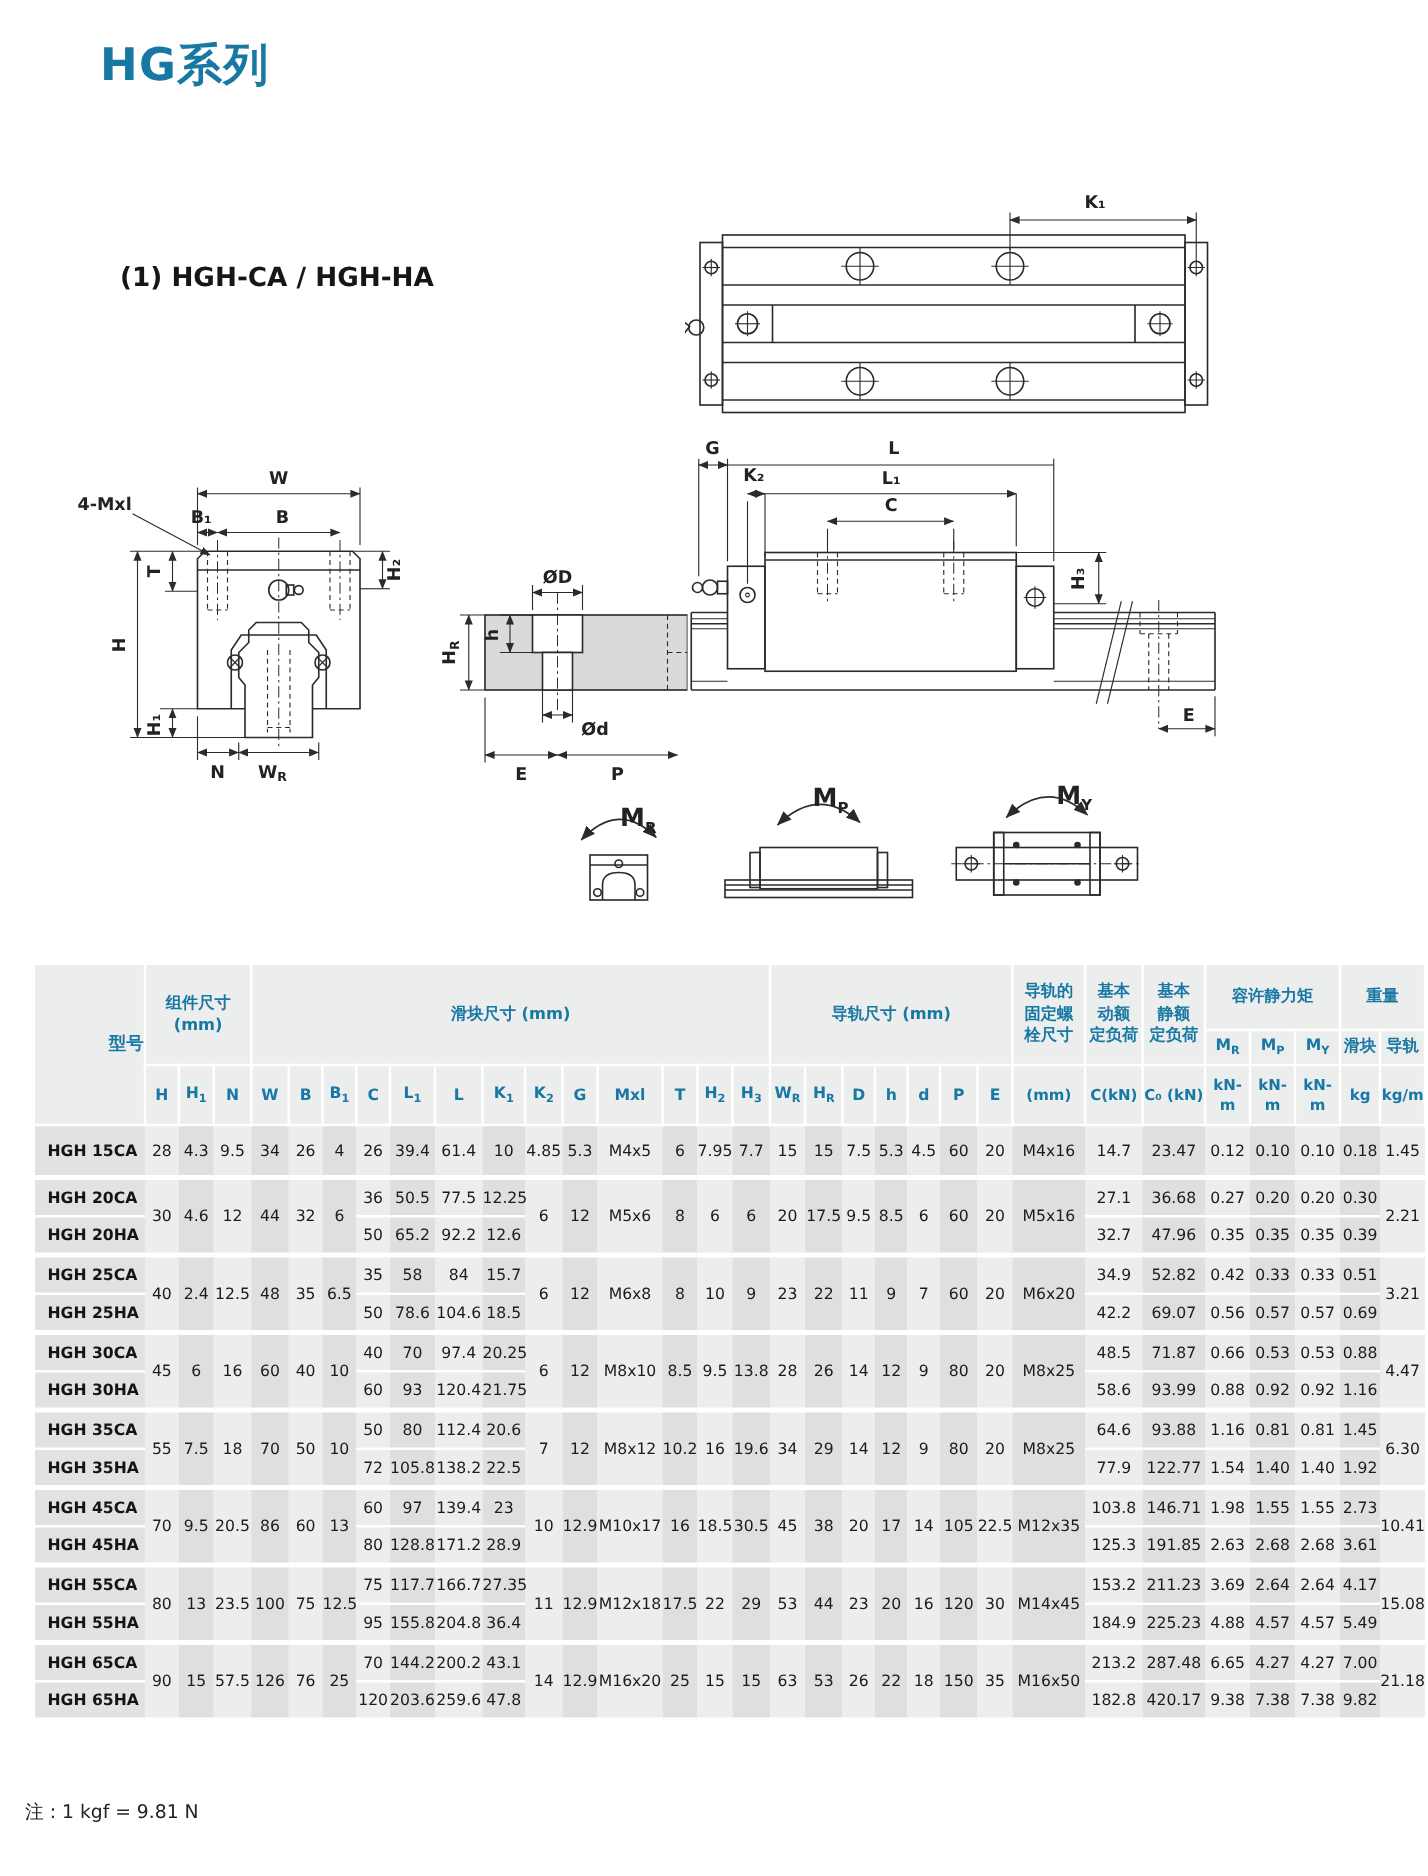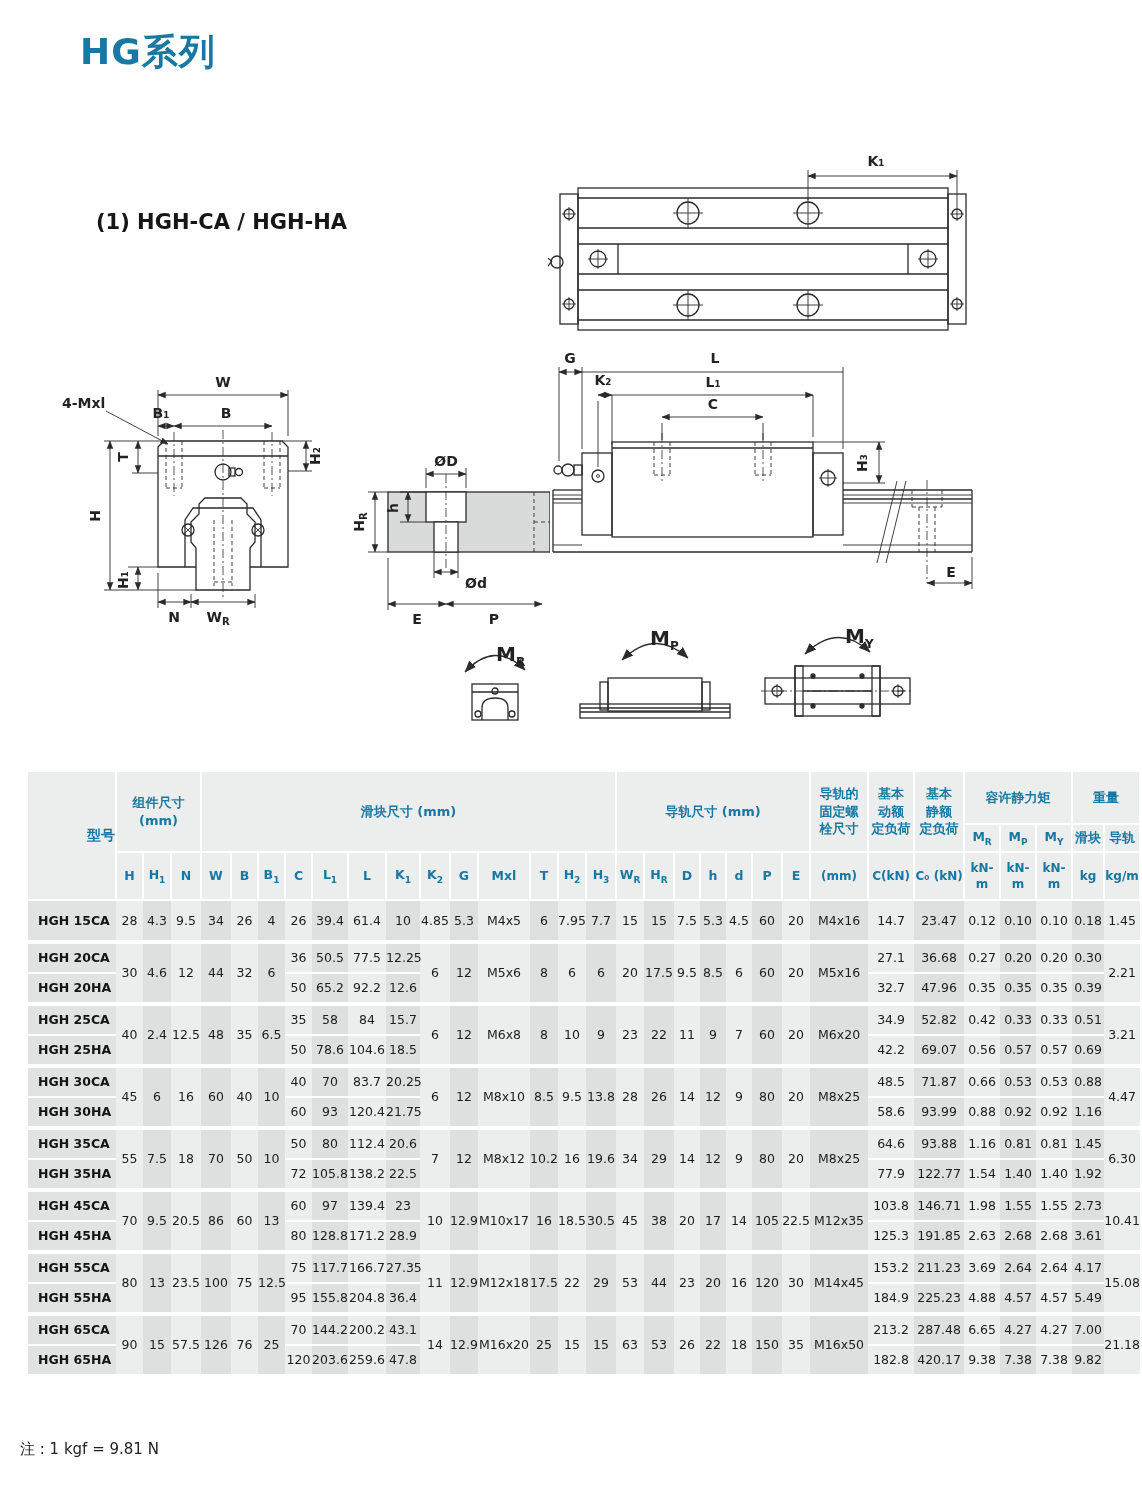--- a/index.html
+++ b/index.html
@@ -584,21 +584,21 @@
           <tr>
             <td class="mdl rsep">HGH 30CA</td>
             <td class="lt gend" rowspan="2">45</td>
             <td class="dk gend" rowspan="2">6</td>
             <td class="lt gend" rowspan="2">16</td>
             <td class="dk gend" rowspan="2">60</td>
             <td class="lt gend" rowspan="2">40</td>
             <td class="dk gend" rowspan="2">10</td>
             <td class="lt rsep">40</td>
             <td class="dk rsep">70</td>
-            <td class="lt rsep">83.7</td>
+            <td class="lt rsep">97.4</td>
             <td class="dk rsep">20.25</td>
             <td class="lt gend" rowspan="2">6</td>
             <td class="dk gend" rowspan="2">12</td>
             <td class="lt gend" rowspan="2">M8x10</td>
             <td class="dk gend" rowspan="2">8.5</td>
             <td class="lt gend" rowspan="2">9.5</td>
             <td class="dk gend" rowspan="2">13.8</td>
             <td class="lt gend" rowspan="2">28</td>
             <td class="dk gend" rowspan="2">26</td>
             <td class="lt gend" rowspan="2">14</td>

